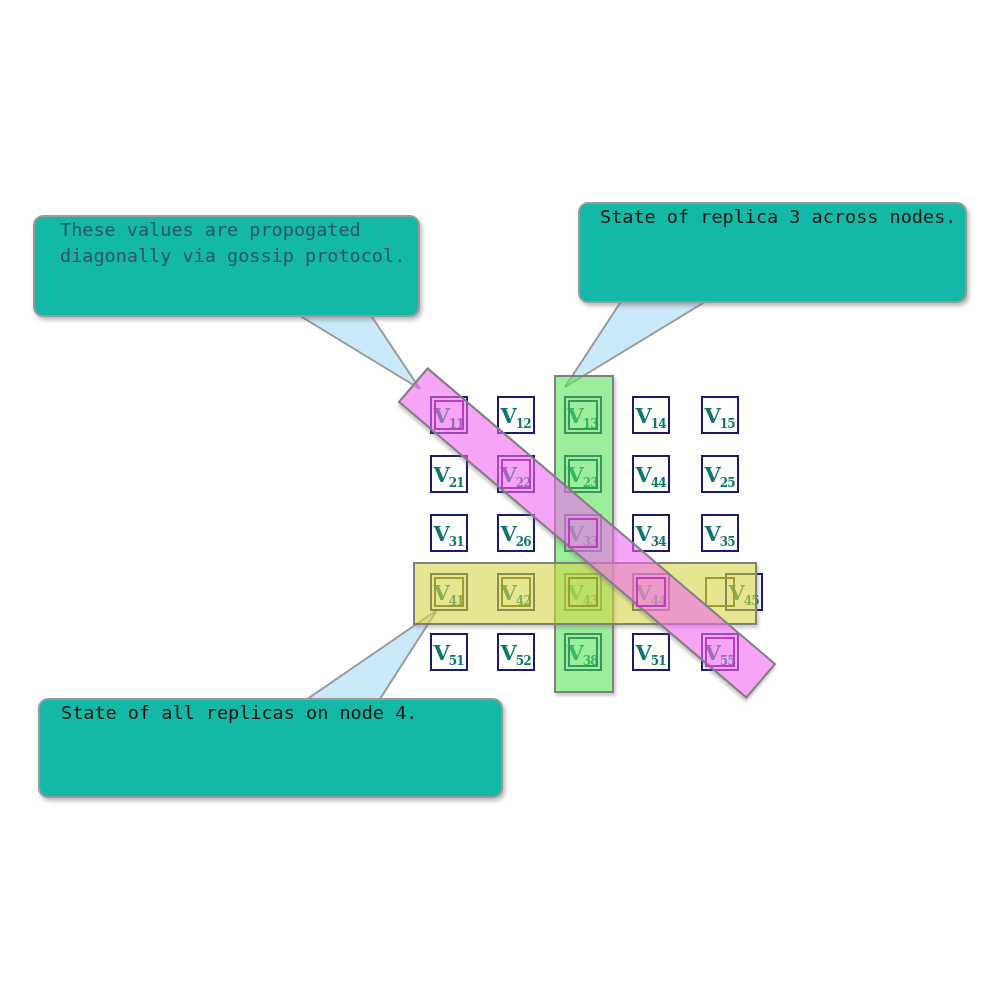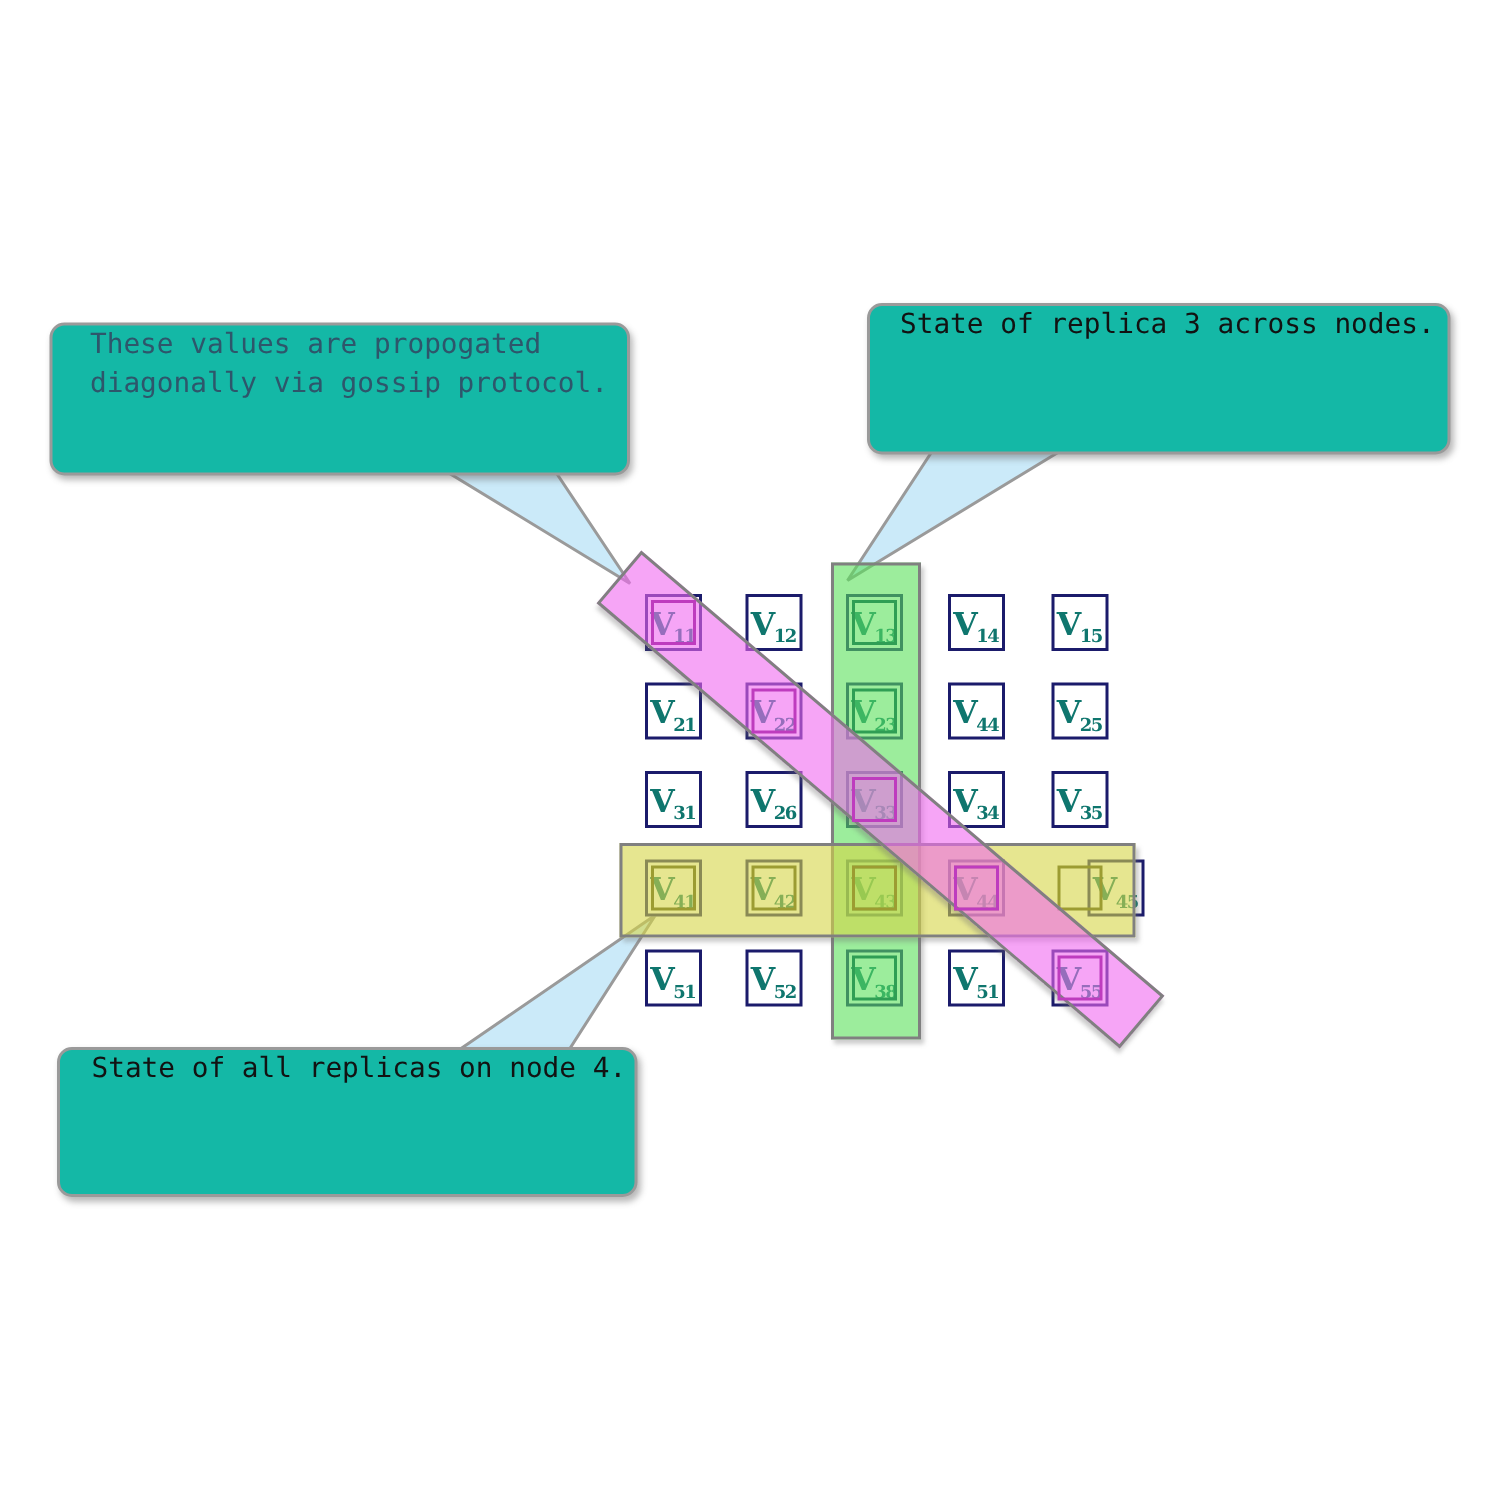--- a/index.html
+++ b/index.html
@@ -32,21 +32,21 @@
 
   
   .callout{
     position:absolute;background:#14b8a6;border:2px solid #9a9a9a;border-radius:10px;
     box-shadow:2px 3px 4px rgba(100,100,100,0.45);
     display:flex;flex-direction:column;
   }
   .callout .line{font-size:18.5px;line-height:26px;white-space:nowrap;}
   #callout-gossip{left:33px;top:215px;width:387px;height:102px;padding-left:25px;}
   #callout-replica{left:578px;top:202px;width:389px;height:101px;padding-left:20px;}
-  #callout-node{left:38px;top:698px;width:387px;height:100px;padding-left:21px;}
+  #callout-node{left:38px;top:698px;width:465px;height:100px;padding-left:21px;}
 </style>
 </head>
 <body>
 
 <div id="canvas">
 
   <svg class="layer" width="1000" height="1000" viewBox="0 0 1000 1000">
     <polygon points="297,314 370,314 420,389" fill="#cbeaf9" stroke="#9a9a9a" stroke-width="2"></polygon>
     <polygon points="622,300 708,300 565,387" fill="#cbeaf9" stroke="#9a9a9a" stroke-width="2"></polygon>
     <polygon points="303,702 378,702 437,610" fill="#cbeaf9" stroke="#9a9a9a" stroke-width="2"></polygon>

